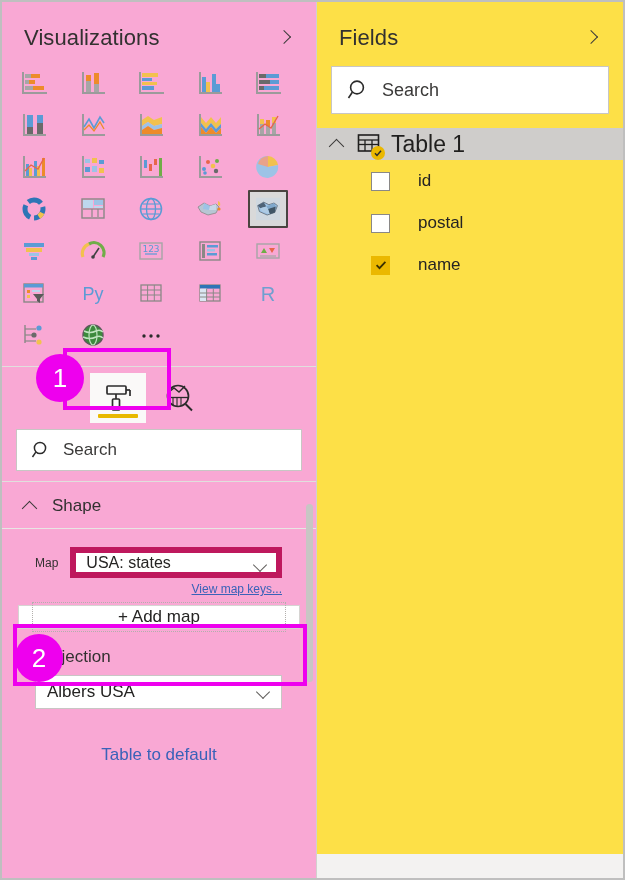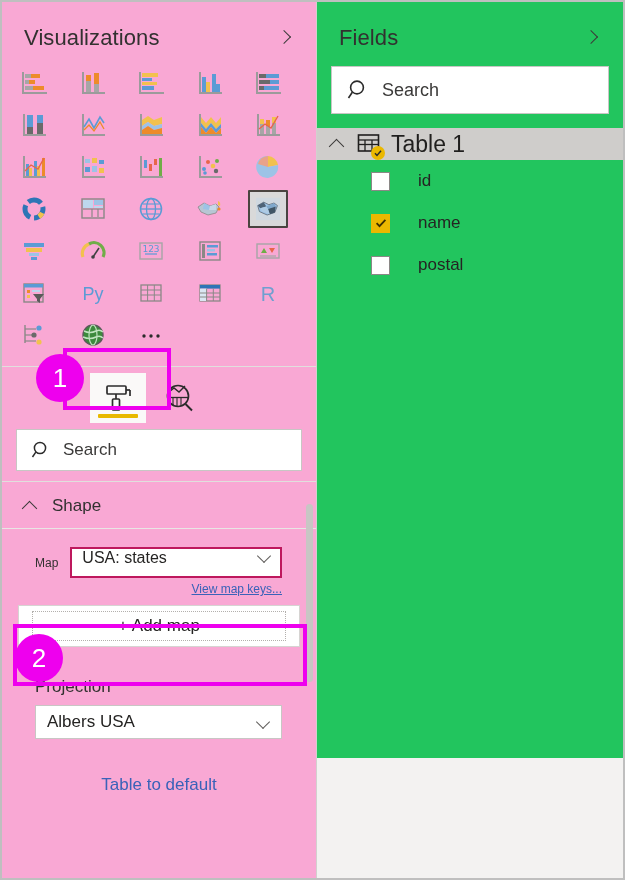--- a/index.html
+++ b/index.html
@@ -184,23 +184,23 @@
   }
   .prop-label {
     font-size: 12px;
     color: #323130;
     white-space: nowrap;
   }
   .combo {
     flex: 1;
     height: 31px;
     background: #ffffff;
-    border: 2px solid #be185d;
-    display: flex;
-    align-items: flex-start;
+    border: 6px solid #be185d;
+    display: flex;
+    align-items: flex-end;
     justify-content: space-between;
     padding: 0 9px 0 10px;
     box-sizing: border-box;
     cursor: pointer;
   }
   .combo .cval {
     font-size: 16px;
     color: #252423;
   }
   .chev-dn {
@@ -222,22 +222,22 @@
     padding: 4px 34px 0 0;
   }
   .link {
     font-size: 12px;
     color: #3a62b8;
     text-decoration: underline;
     cursor: pointer;
   }
 
   .addmap-wrap {
-    margin: 9px 16px 12px 16px;
-    height: 42px;
+    margin: 9px 16px 0 16px;
+    height: 24px;
     background: #ffffff;
     border: 1px solid #d6d4d2;
     display: flex;
     align-items: center;
     justify-content: center;
     box-sizing: border-box;
   }
   .addmap-inner {
     width: calc(100% - 26px);
     height: 30px;
@@ -290,22 +290,22 @@
     height: 178px;
     background: #c8c6c4;
     border-radius: 4px;
     cursor: pointer;
   }
 
   
   .fields-panel {
     position: relative;
     flex: 1;
-    height: 756px;
-    background: #22c55e;
+    height: 852px;
+    background: #fde047;
     box-sizing: border-box;
   }
   .fields-search {
     margin: 12px 14px 0 14px;
     height: 48px;
     background: #ffffff;
     border: 1px solid #c8c6c4;
     display: flex;
     align-items: center;
     padding-left: 14px;
@@ -827,27 +827,27 @@
       </span>
       <span class="table-name">Table 1</span>
     </div>
 
     <div class="field-row">
       <span class="cbox"></span>
       <span class="field-label">id</span>
     </div>
 
     <div class="field-row">
+      <span class="cbox"></span>
+      <span class="field-label">postal</span>
+    </div>
+
+    <div class="field-row">
       <span class="cbox checked">
         <svg width="14" height="14" viewBox="0 0 14 14">
             <polyline points="2.6,7.2 5.5,10.2 11.4,3.8" fill="none" stroke="#3b3000" stroke-width="1.8"></polyline>
           </svg>
       </span>
       <span class="field-label">name</span>
     </div>
-
-    <div class="field-row">
-      <span class="cbox"></span>
-      <span class="field-label">postal</span>
-    </div>
   </div>
 
 </div>
 
 </body></html>

